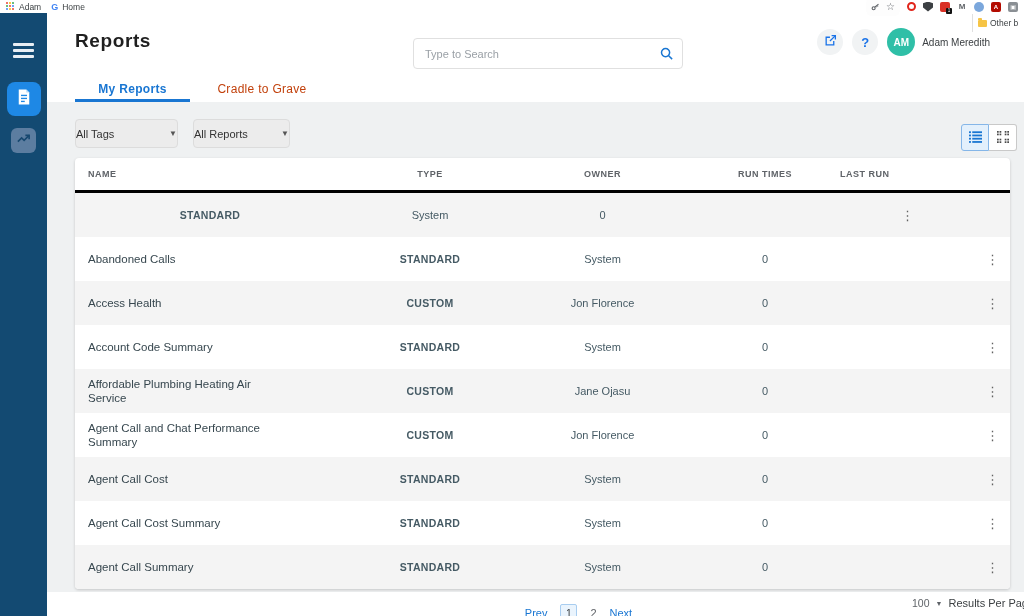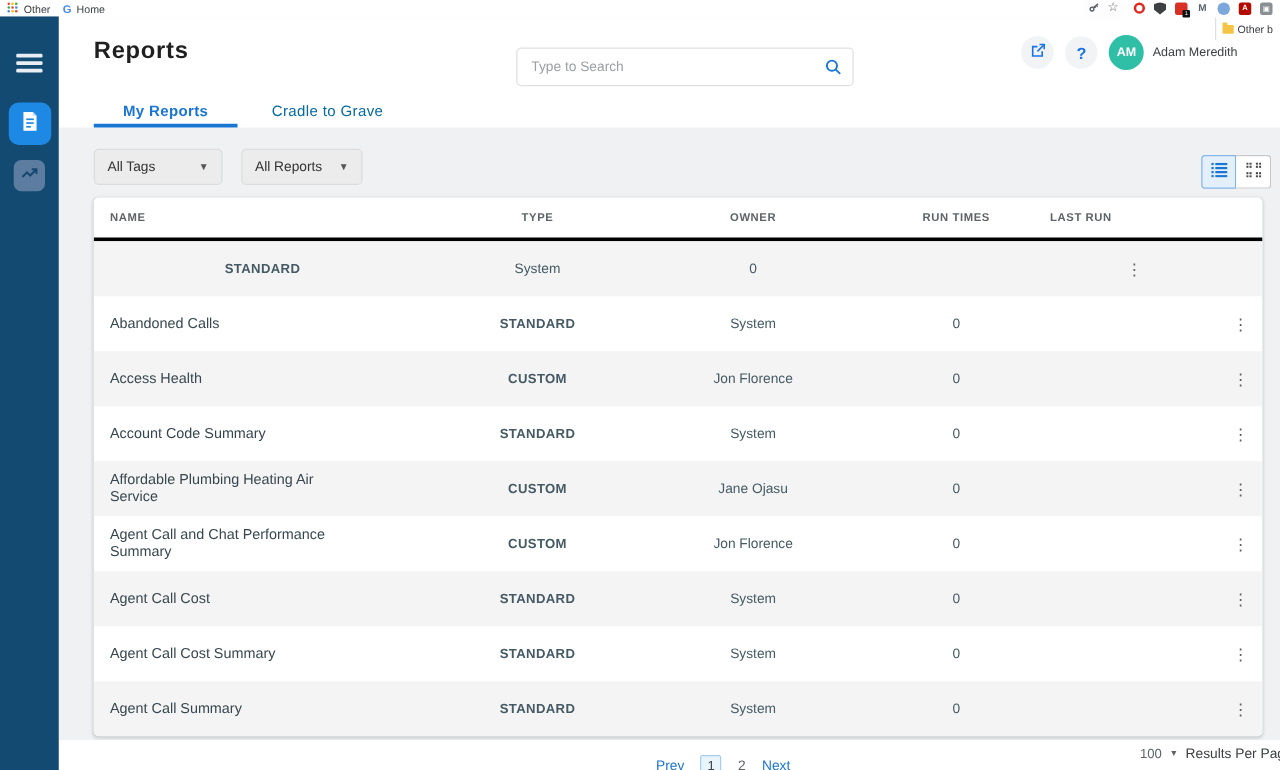--- a/index.html
+++ b/index.html
@@ -62,27 +62,27 @@
   .avatar { width:28px; height:28px; border-radius:50%; background:#2fbfa7; color:#fff;
     font-size:10px; font-weight:bold; display:flex; align-items:center; justify-content:center; }
   .uname { font-size:10px; color:#3c4043; margin-left:-2px; }
 
   
   .tabs { position:absolute; top:62px; left:0; right:0; height:27px; background:#fff; }
   .tab { position:absolute; top:0; height:27px; display:flex; align-items:center; justify-content:center;
     font-size:12px; letter-spacing:.3px; cursor:pointer; }
   .tab1 { left:28px; width:115px; color:#1976d2; font-weight:bold; }
   .tab1 .underline { position:absolute; bottom:0; left:0; right:0; height:3px; background:#1976d2; }
-  .tab2 { left:155px; width:120px; color:#0369a1; }
+  .tab2 { left:155px; width:120px; color:#c2410c; }
 
   
   .filters { position:absolute; top:89px; left:0; right:0; height:56px; }
   .chip { position:absolute; top:17px; height:29px; background:#ececec; border:1px solid #dcdcdc;
     border-radius:4px; font-size:11px; color:#333; display:flex; align-items:center;
-    justify-content:space-between; padding:0 10px; cursor:pointer; }
+    justify-content:space-between; padding:0 0; cursor:pointer; }
   .chip .caret { color:#555; font-size:8px; margin-left:12px; }
   .chip1 { left:28px; width:103px; }
   .chip2 { left:146px; width:97px; }
   .view-toggle { position:absolute; right:7px; top:22px; display:flex; }
   .vt { width:28px; height:27px; display:flex; align-items:center; justify-content:center;
     border:1px solid #c9c9c9; background:#fff; cursor:pointer; }
   .vt-list { background:#e3f0fc; border-color:#85b6e8; border-radius:3px 0 0 3px; }
   .vt-grid { border-radius:0 3px 3px 0; border-left:none; }
 
   
@@ -125,21 +125,21 @@
           <i style="background:#ea4335"></i>
           <i style="background:#fbbc04"></i>
           <i style="background:#34a853"></i>
           <i style="background:#34a853"></i>
           <i style="background:#ea4335"></i>
           <i style="background:#4285f4"></i>
           <i style="background:#4285f4"></i>
           <i style="background:#fbbc04"></i>
           <i style="background:#ea4335"></i>
         </span>
-      <span>Other</span>
+      <span>Adam</span>
     </div>
     <div class="bm-item">
       <span class="g-ico">G</span>
       <span>Home</span>
     </div>
   </div>
   <div class="bbar-right">
     <span class="omni">
       <span class="key-ico"><svg width="9" height="9" viewBox="0 0 24 24" fill="none" stroke="#5f6368" stroke-width="3">
             <circle cx="7" cy="14" r="4"></circle>

